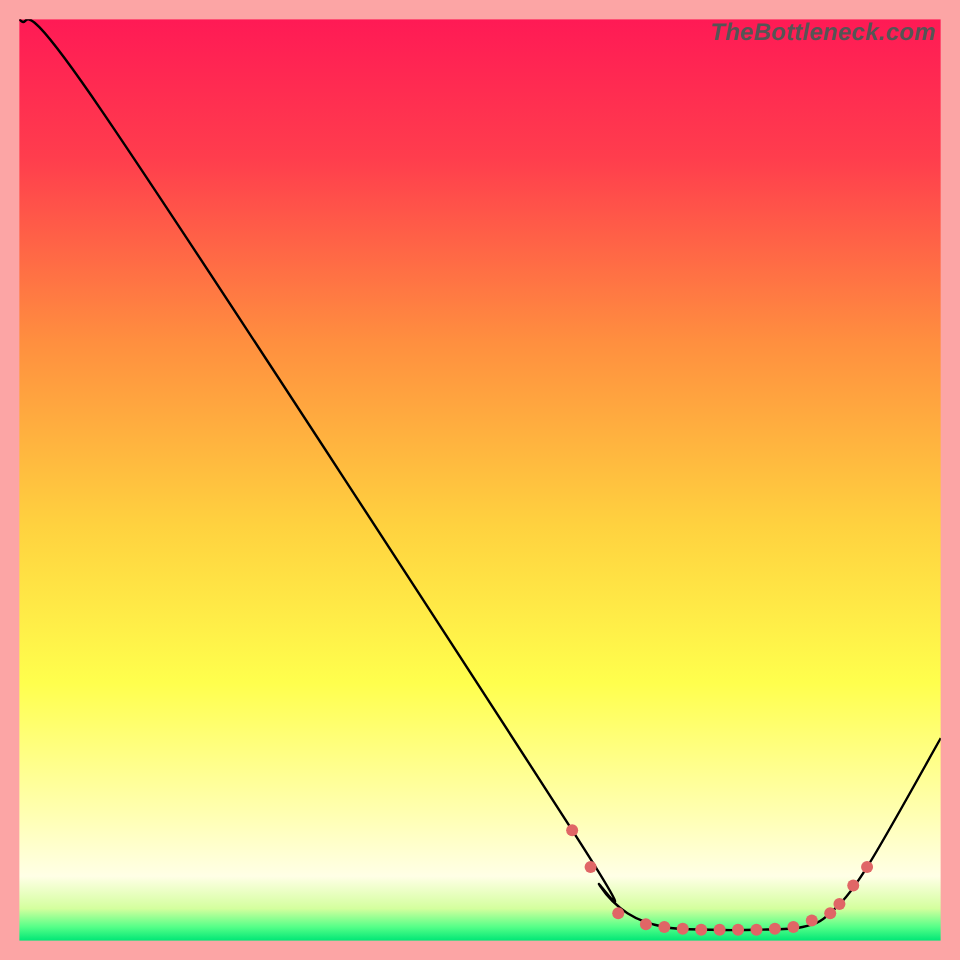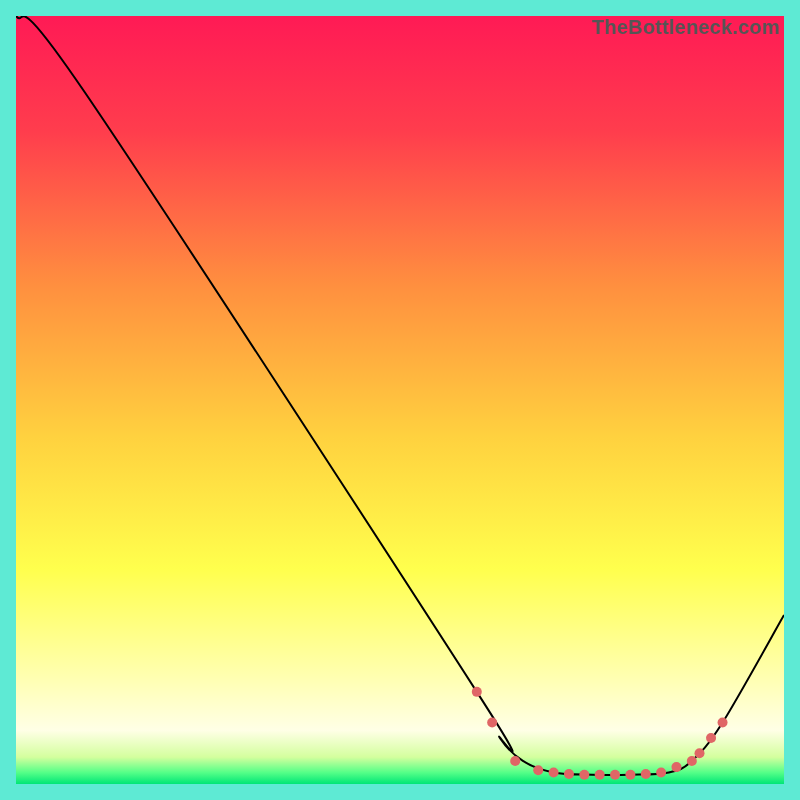--- a/index.html
+++ b/index.html
@@ -1,21 +1,22 @@
 <!DOCTYPE html>
 <html><head>
 <meta charset="utf-8">
 <style>
   * { margin: 0; padding: 0; box-sizing: border-box; }
   html, body { width: 800px; height: 800px; overflow: hidden; background: #000; }
   .stage {
     position: relative;
     width: 800px;
     height: 800px;
-    background: #5eead4;
+    background: #fca5a5;
+    font-style: italic;
   }
   .plot-area {
     position: absolute;
     left: 16px;
     top: 16px;
     width: 768px;
     height: 768px;
   }
   .watermark {
     position: absolute;

